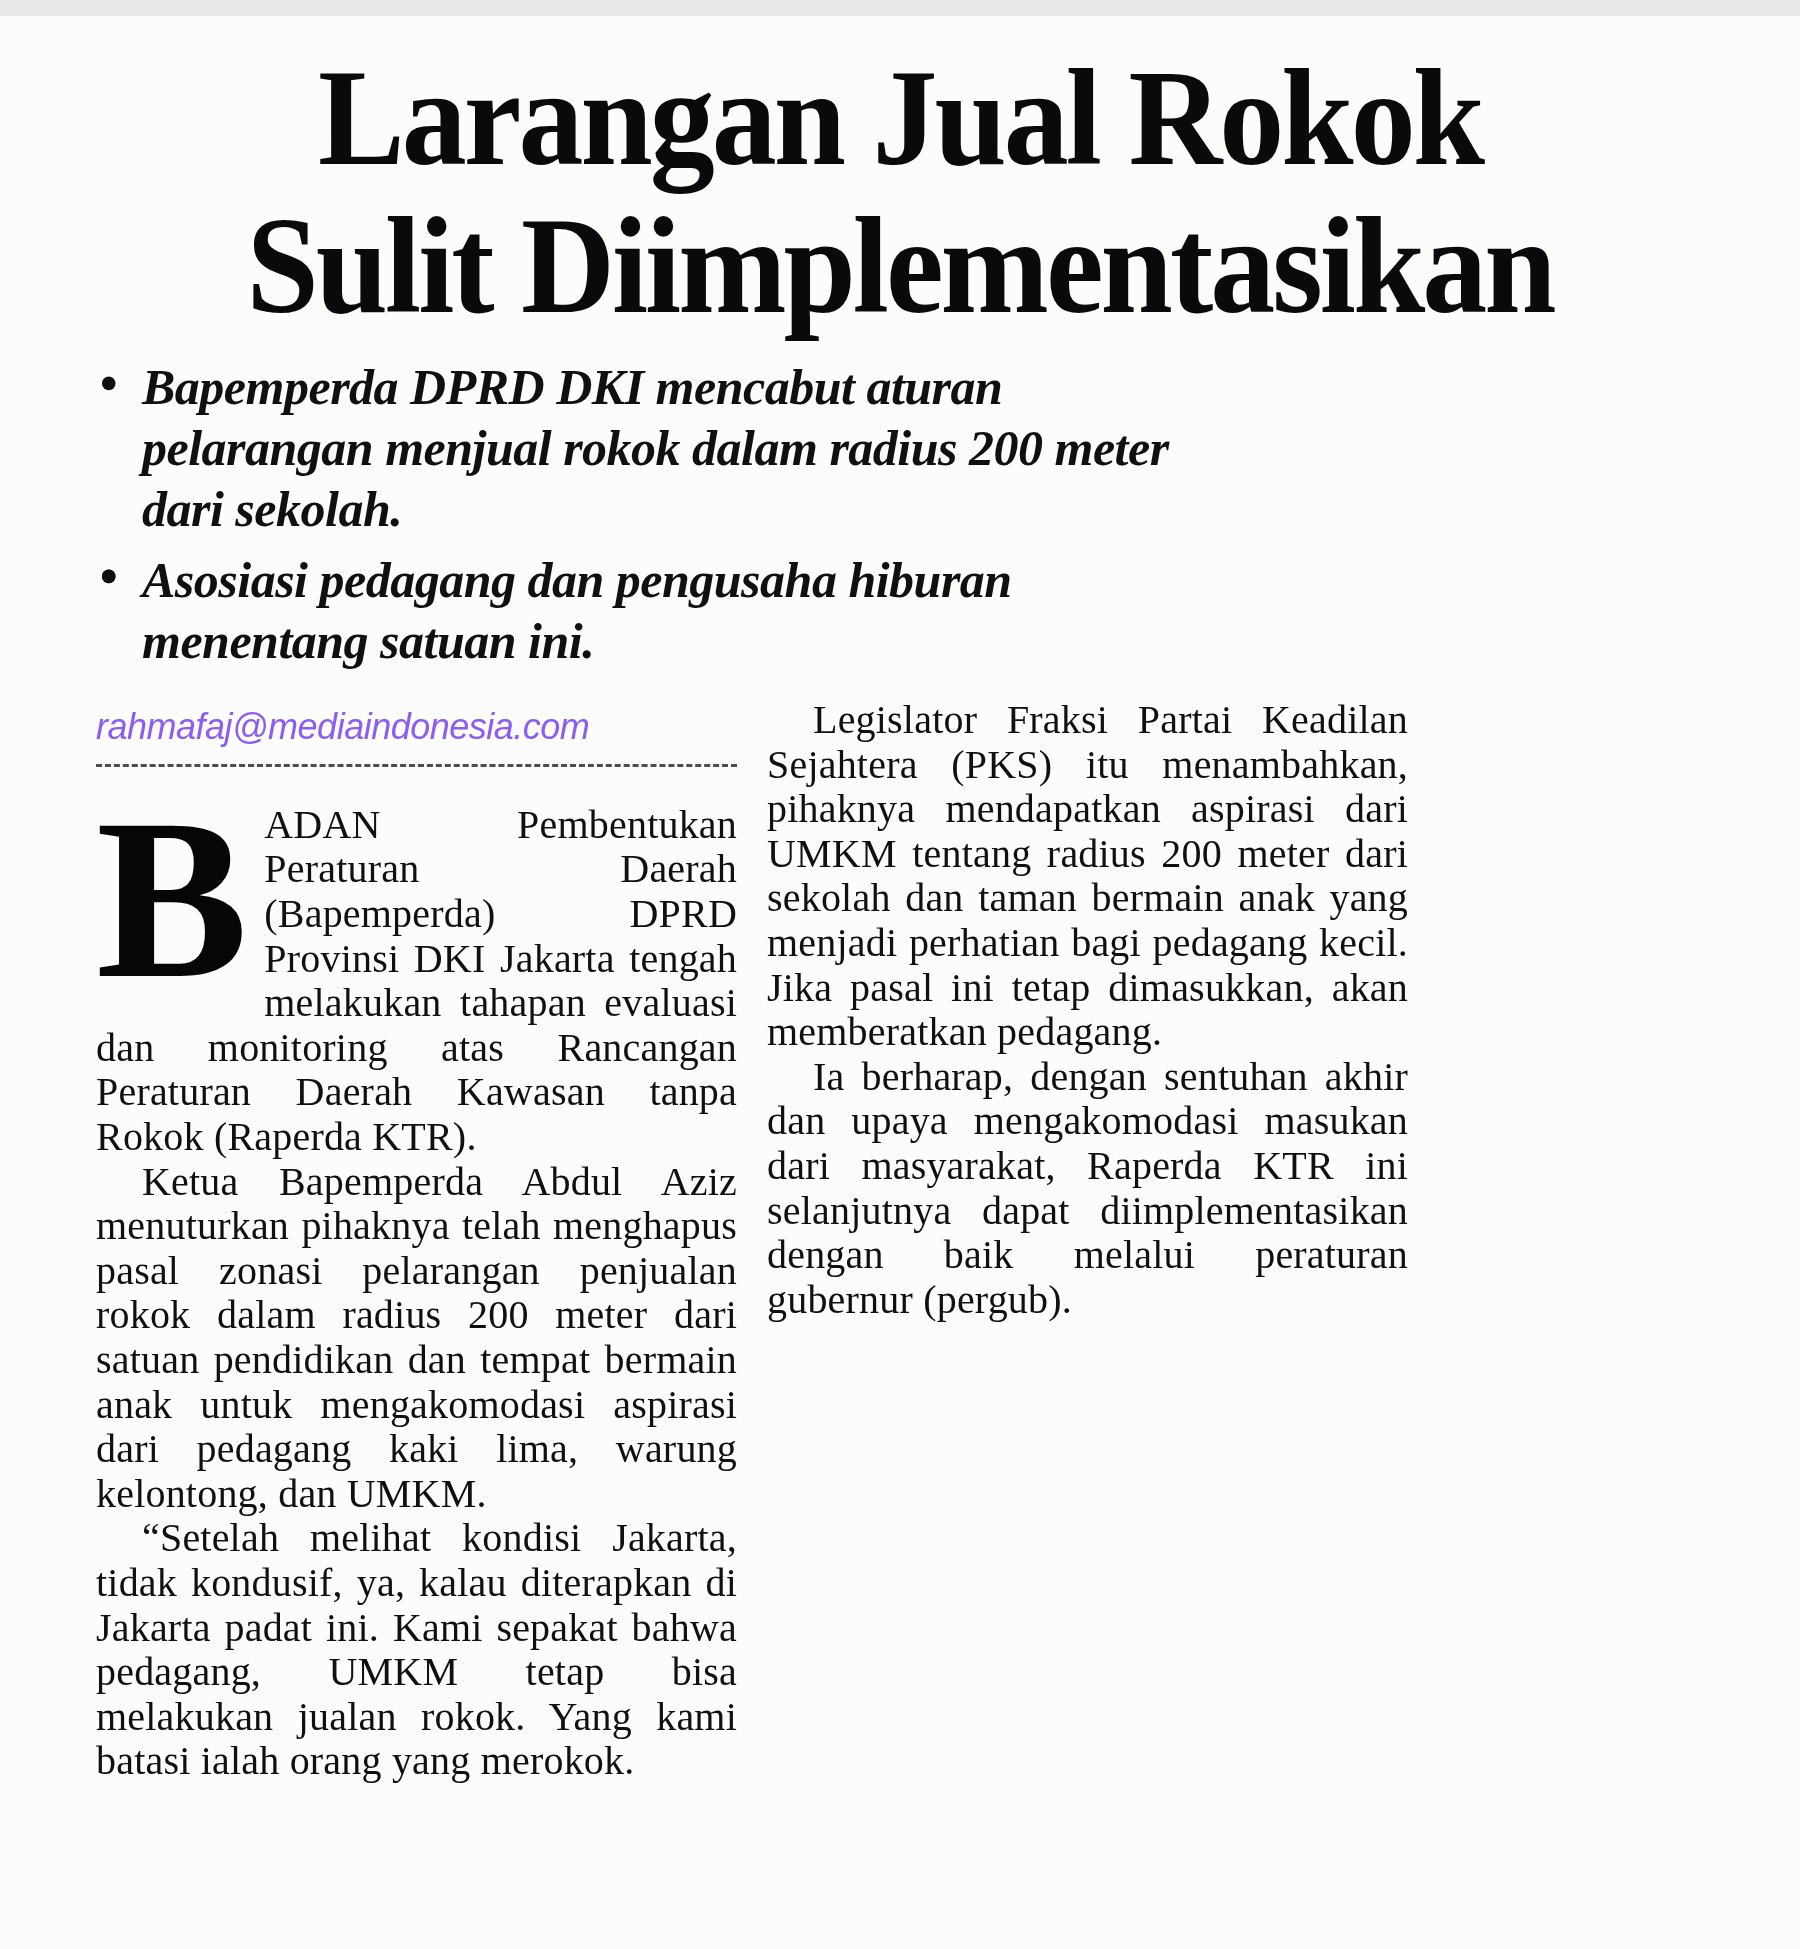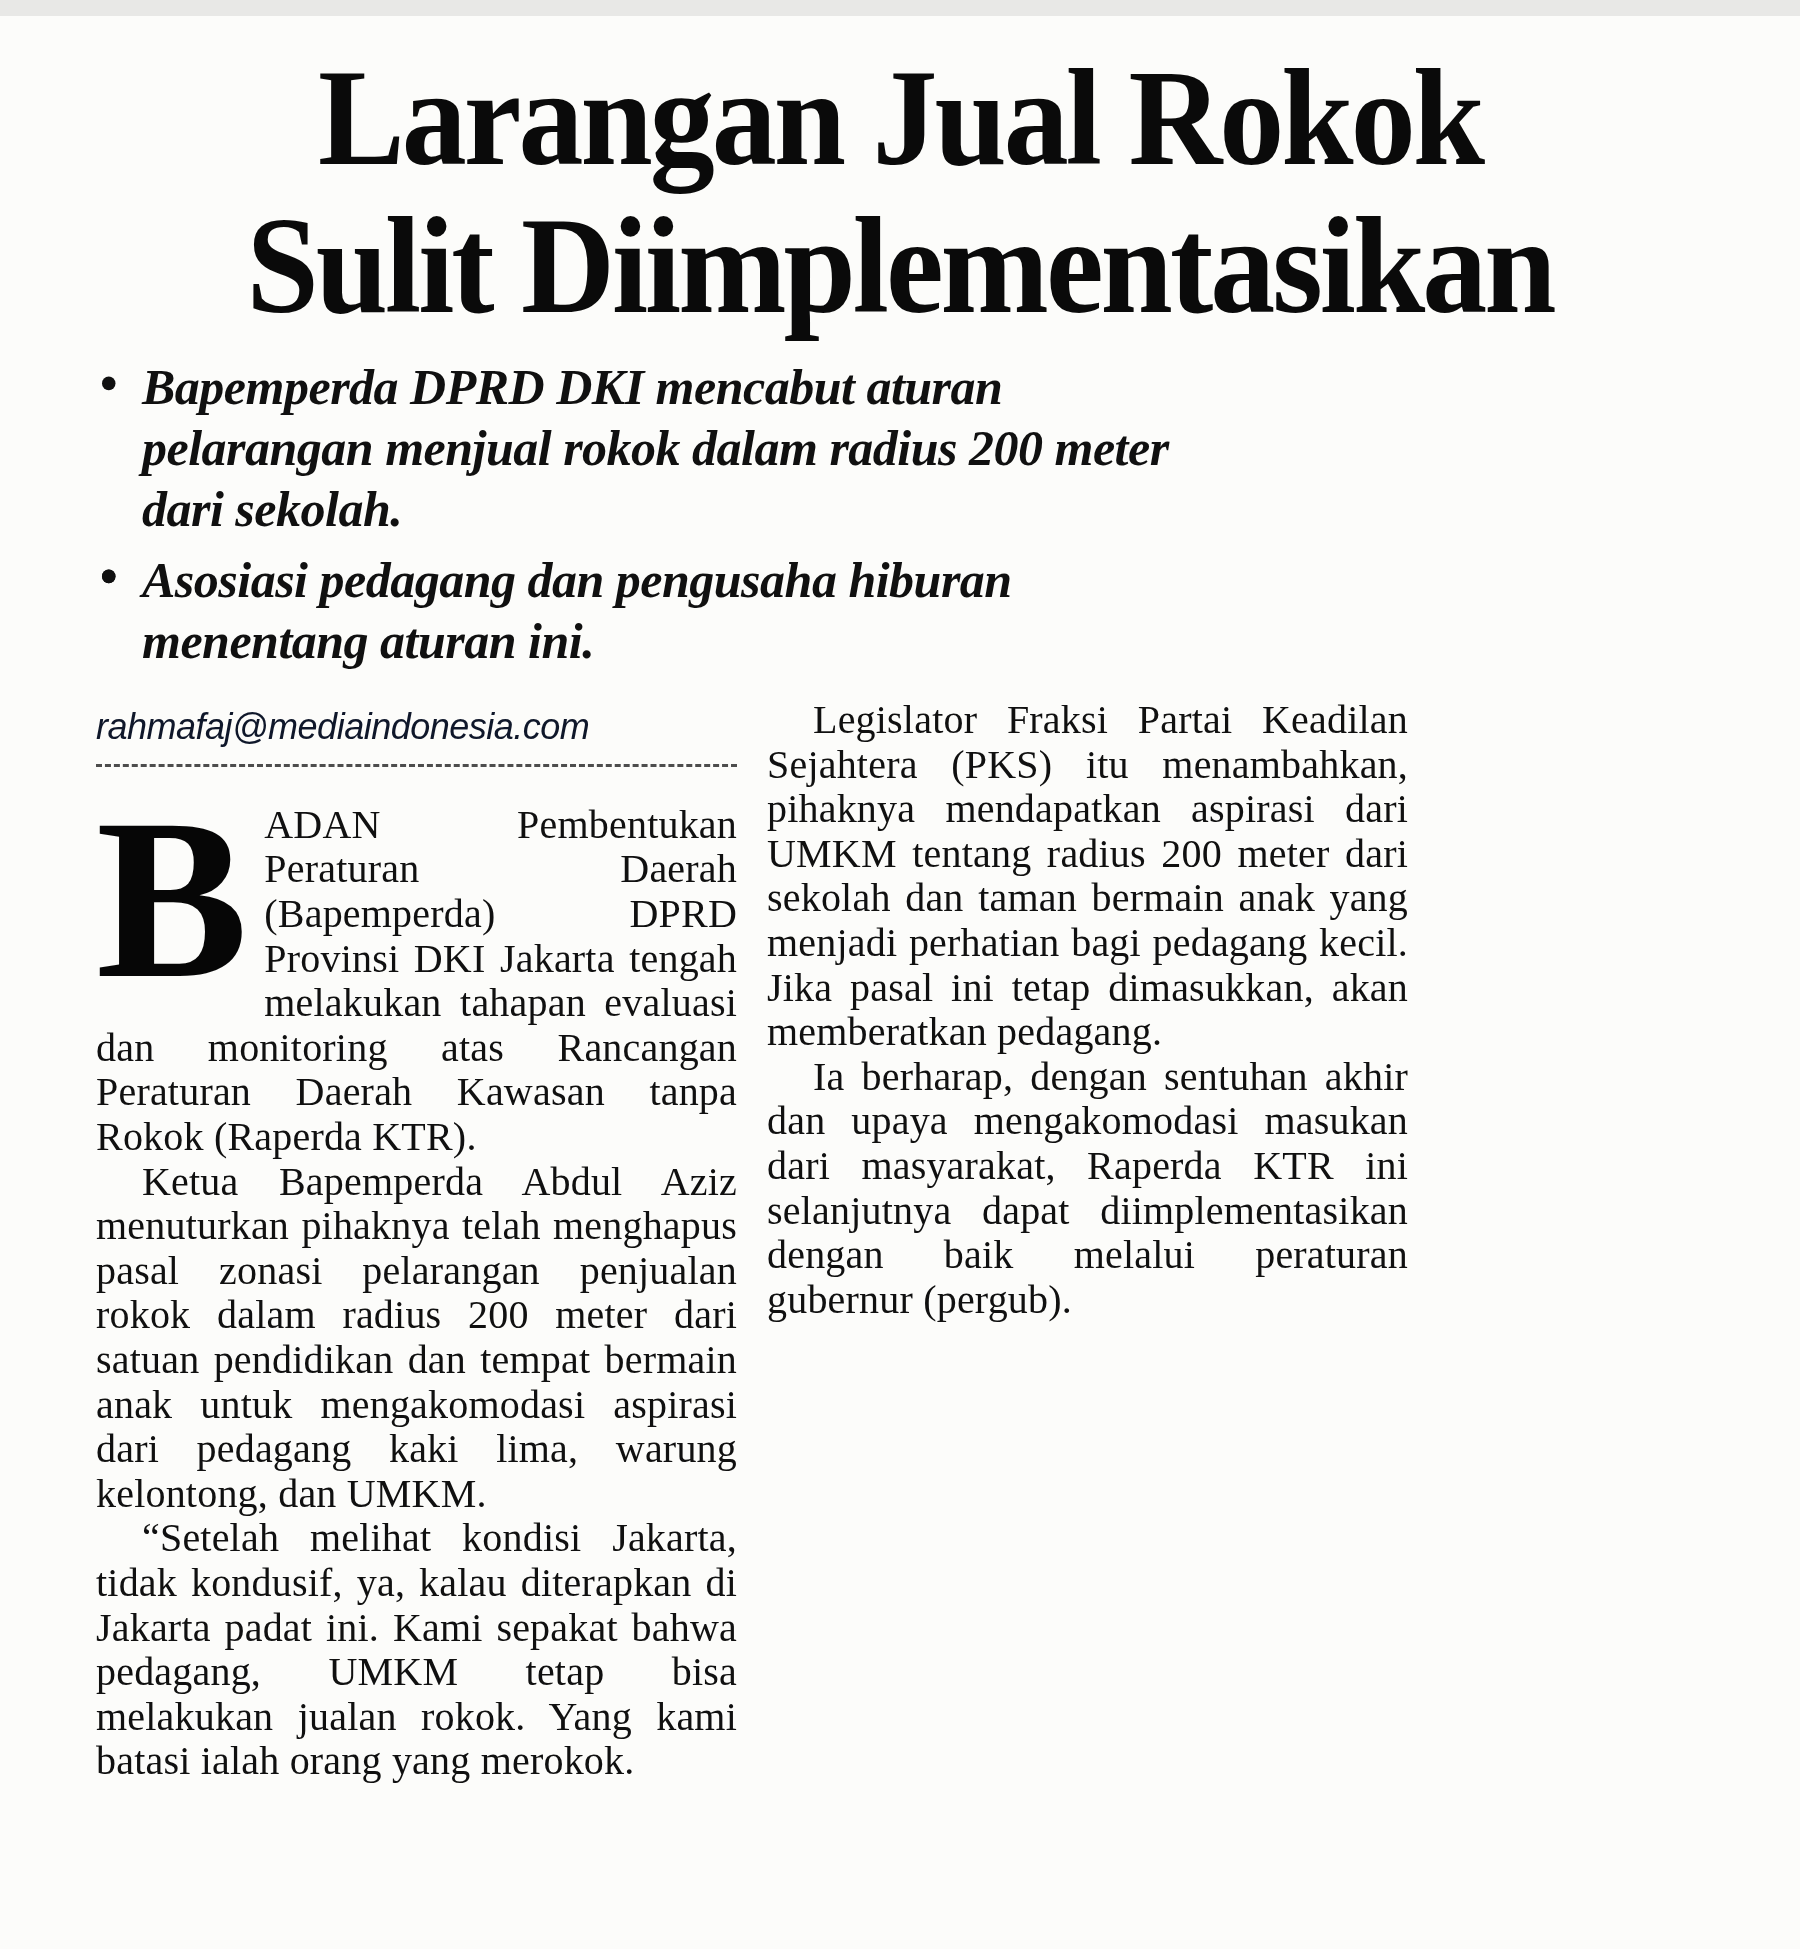--- a/index.html
+++ b/index.html
@@ -71,21 +71,21 @@
     letter-spacing: 1px;
     color: #090909;
   }
   .byline .email {
     font-family: "Liberation Sans", sans-serif;
     font-style: italic;
     font-size: 36px;
     line-height: 1.05;
     letter-spacing: -0.5px;
     margin-top: 10px;
-    color: #0f172a;
+    color: #8b5cf6;
   }
   .byline .rule {
     margin-top: 18px;
     border-top: 3px dashed #4d4d4d;
     height: 0;
   }
   
   .para {
     margin: 0;
     font-size: 40px;
@@ -117,21 +117,21 @@
   <ul class="standfirst">
     <li class="sf-item">
       <span class="dot">•</span>
       <span>Bapemperda DPRD DKI mencabut aturan pelarangan menjual rokok dalam radius 200 meter dari sekolah.</span>
     </li>
     <li class="sf-item">
       <span class="dot">•</span>
     </li>
     <li class="sf-item">
       <span class="dot">•</span>
-      <span>Asosiasi pedagang dan pengusaha hiburan menentang aturan ini.</span>
+      <span>Asosiasi pedagang dan pengusaha hiburan menentang satuan ini.</span>
     </li>
   </ul>
 
   <div class="body-cols">
 
     <div class="col">
       <div class="byline">
         <div class="email">rahmafaj@mediaindonesia.com</div>
         <div class="rule"></div>
       </div>

